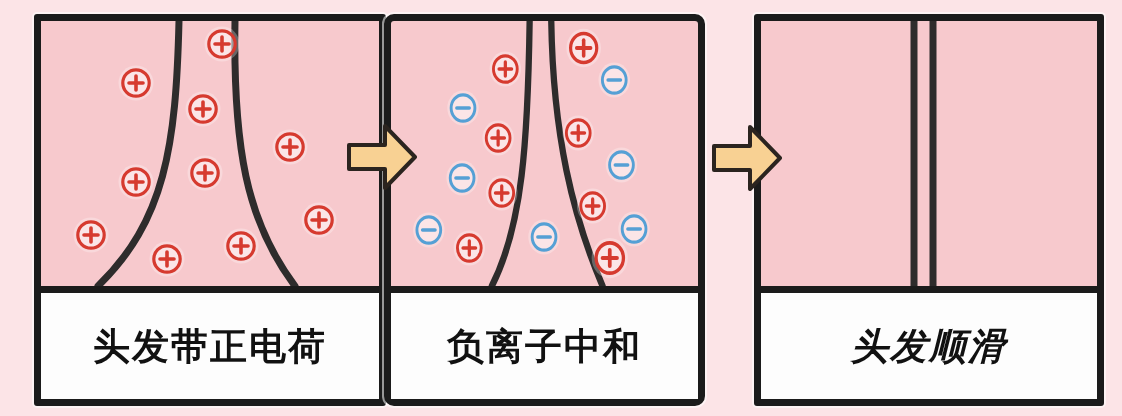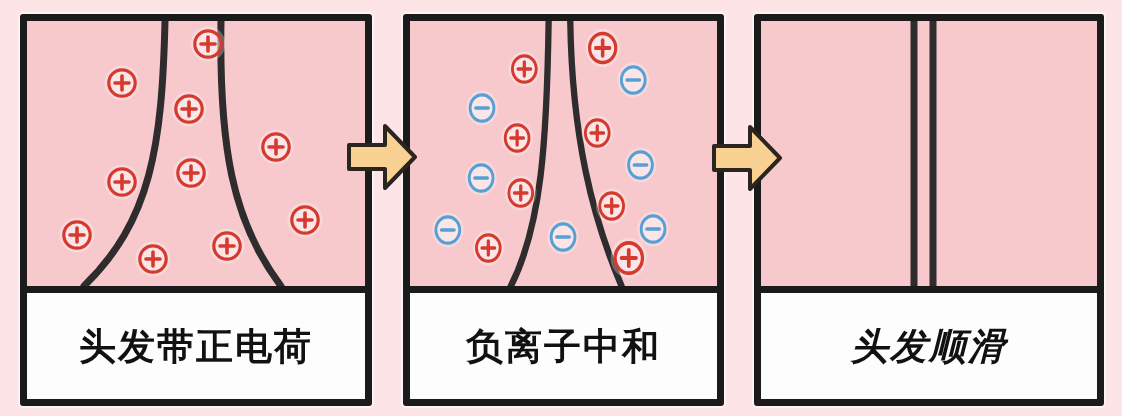--- a/index.html
+++ b/index.html
@@ -10,22 +10,22 @@
     font-family:"Liberation Sans","DejaVu Sans",sans-serif;
   }
   .panel{
     position:absolute;top:14px;height:392px;
     box-sizing:border-box;
     border:7px solid #1b1b1b;border-radius:3px;
     background:#f7c9cd;
     box-shadow:0 0 0 2px rgba(255,255,255,.55);
     display:flex;flex-direction:column;
   }
-  .panel-1{left:20px;width:352px;}
-  .panel-2{left:403px;width:321px;}
+  .panel-1{left:34px;width:352px;}
+  .panel-2{left:384px;width:321px;border-radius:10px;}
   .panel-3{left:754px;width:350px;font-style:italic;}
   .art{
     position:relative;height:265px;flex:0 0 265px;overflow:hidden;
   }
   .art svg{position:absolute;left:0;top:0;width:100%;height:100%;}
   .label{
     flex:1 1 auto;
     border-top:7px solid #1b1b1b;
     background:#fdfdfd;
     display:flex;flex-direction:column;align-items:center;justify-content:center;

